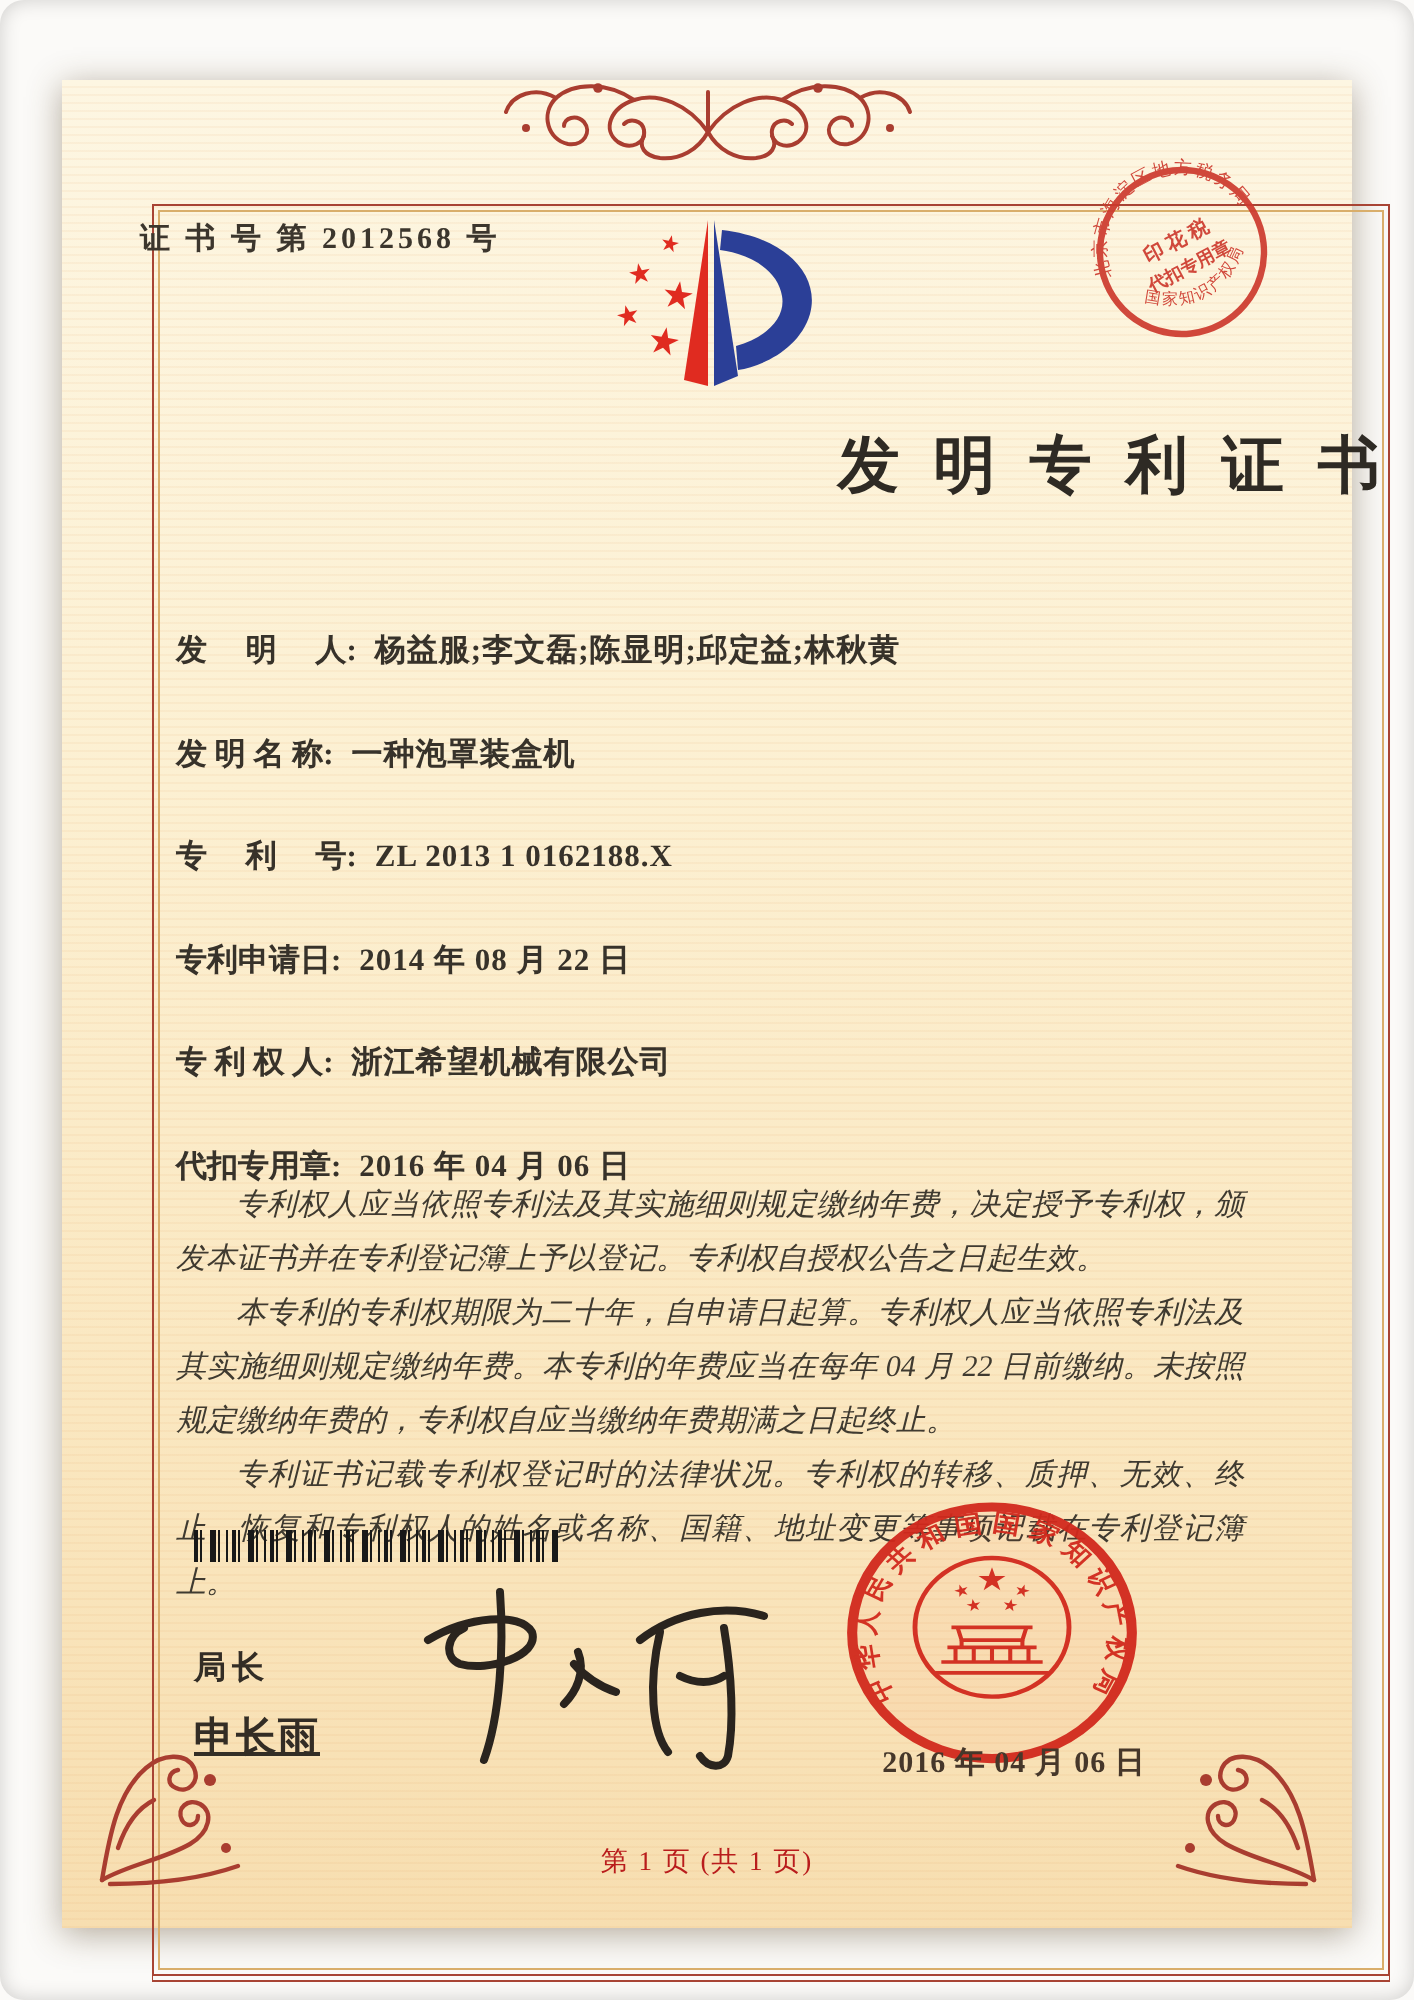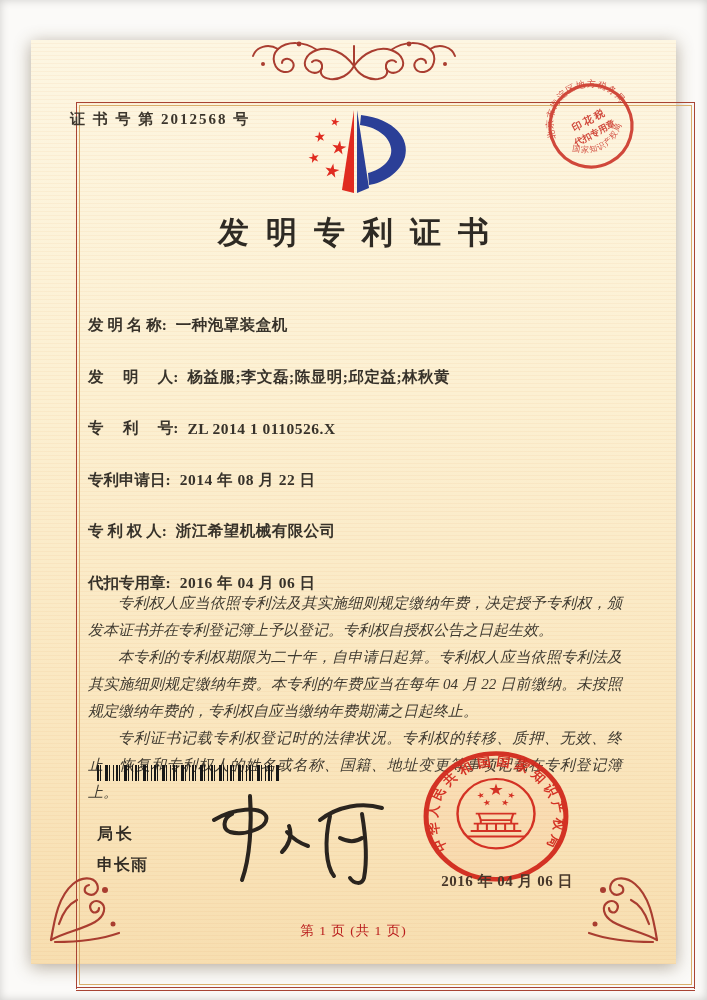--- a/index.html
+++ b/index.html
@@ -1,47 +1,47 @@
 <!DOCTYPE html>
 <html><head>
 <meta charset="utf-8">
 <style>
   html,body{margin:0;padding:0;}
   body{width:707px;height:1000px;background:#fbfaf8;font-family:"Liberation Serif","DejaVu Serif",serif;}
   .page{position:relative;width:707px;height:1000px;overflow:hidden;
-        box-shadow:inset 0 0 10px rgba(0,0,0,.18);}
+        box-shadow:inset 0 0 10px rgba(0,0,0,.18);border-radius:12px;}
   .paper{position:absolute;left:31px;top:40px;width:645px;height:924px;
          background:
            repeating-linear-gradient(0deg, rgba(224,150,84,.08) 0 1px, rgba(255,255,255,0) 1px 4px),
            linear-gradient(180deg,#fdf6e2 0%,#fcf0d2 38%,#fae7c0 72%,#f7deb0 100%);
          box-shadow:0 3px 16px rgba(90,70,40,.45);}
   .frame{position:absolute;left:45px;top:62px;width:617px;height:884px;
          border:1px solid #a84434;border-bottom:4px double #a84434;}
   .frame-inner{position:absolute;left:2px;top:2px;right:2px;bottom:2px;border:1px solid #d9ae6b;}
   .ornament{position:absolute;}
   .cert-number{position:absolute;left:70px;top:110px;font-size:15px;font-weight:600;color:#3c362d;letter-spacing:2px;}
   .logo{position:absolute;left:283px;top:104px;width:142px;height:108px;}
-  .title{position:absolute;left:0;top:212px;width:707px;text-align:center;
+  .title{position:absolute;left:0;top:212px;width:707px;text-align:right;
          font-size:31px;font-weight:700;color:#2e2a24;letter-spacing:.55em;text-indent:.55em;}
   .fields{position:absolute;left:88px;top:300px;width:540px;}
   .field-row{height:51.5px;font-size:15.5px;font-weight:600;color:#37322a;display:flex;align-items:center;}
   .field-label{white-space:pre;margin-right:9px;}
   .field-value{white-space:pre;letter-spacing:.5px;}
   .paragraphs{position:absolute;left:88px;top:590px;width:534px;
               font-size:15px;line-height:27px;color:#3f3a30;font-style:italic;}
   .paragraphs p{margin:0;text-indent:2em;text-align:justify;}
   .barcode{position:absolute;left:97px;top:765px;width:182px;height:16px;
            background-image:repeating-linear-gradient(90deg,
              #181818 0 2px, transparent 2px 3px,
              #181818 3px 4px, transparent 4px 8px,
              #181818 8px 11px, transparent 11px 12px,
              #181818 12px 13px, transparent 13px 16px,
              #181818 16px 17px, transparent 17px 19px);}
   .sig-role{position:absolute;left:97px;top:824px;font-size:16px;font-weight:600;color:#332d25;letter-spacing:3px;font-family:Liberation Mono, monospace;}
-  .sig-name{position:absolute;left:97px;top:855px;font-size:16px;font-weight:600;color:#332d25;letter-spacing:1px;}
+  .sig-name{position:absolute;left:97px;top:855px;font-size:20px;font-weight:600;color:#332d25;letter-spacing:1px;text-decoration:underline;}
   .signature-svg{position:absolute;left:192px;top:786px;width:205px;height:102px;}
   .tax-stamp{position:absolute;left:544px;top:79px;width:94px;height:94px;transform:rotate(-28deg);opacity:.92;}
   .seal-svg{position:absolute;left:420px;top:748px;width:152px;height:152px;transform:scaleY(.9);transform-origin:top center;opacity:.95;}
   .seal-date{position:absolute;left:428px;top:872px;width:158px;text-align:center;
              font-size:15px;font-weight:700;color:#46372a;letter-spacing:.5px;}
   .footer{position:absolute;left:0;top:922px;width:707px;text-align:center;
           font-size:13.5px;color:#b91c1c;letter-spacing:1px;}
   svg text{font-family:"Liberation Serif","DejaVu Serif",serif;}
 </style>
 </head>
@@ -122,30 +122,30 @@
     </g>
     <polygon points="71,6 59,86 71,89" fill="#e02b20"></polygon>
     <polygon points="74,6 74,89 86,84" fill="#2b3f97"></polygon>
     <path d="M78,11 C112,15 127,35 122,53 C117,70 99,79 86,81 L85,69 C100,65 110,55 108,44 C106,31 92,23 77,21 Z" fill="#2b3f97"></path>
   </svg>
 
   <div class="title">发明专利证书</div>
 
   <div class="fields">
     <div class="field-row">
+      <span class="field-label">发　 明　 人:</span>
+      <span class="field-value">杨益服;李文磊;陈显明;邱定益;林秋黄</span>
+    </div>
+    <div class="field-row">
       <span class="field-label">发 明 名 称:</span>
       <span class="field-value">一种泡罩装盒机</span>
     </div>
     <div class="field-row">
-      <span class="field-label">发　 明　 人:</span>
-      <span class="field-value">杨益服;李文磊;陈显明;邱定益;林秋黄</span>
-    </div>
-    <div class="field-row">
       <span class="field-label">专　 利　 号:</span>
-      <span class="field-value">ZL 2014 1 0110526.X</span>
+      <span class="field-value">ZL 2013 1 0162188.X</span>
     </div>
     <div class="field-row">
       <span class="field-label">专利申请日:</span>
       <span class="field-value">2014 年 08 月 22 日</span>
     </div>
     <div class="field-row">
       <span class="field-label">专 利 权 人:</span>
       <span class="field-value">浙江希望机械有限公司</span>
     </div>
     <div class="field-row">

